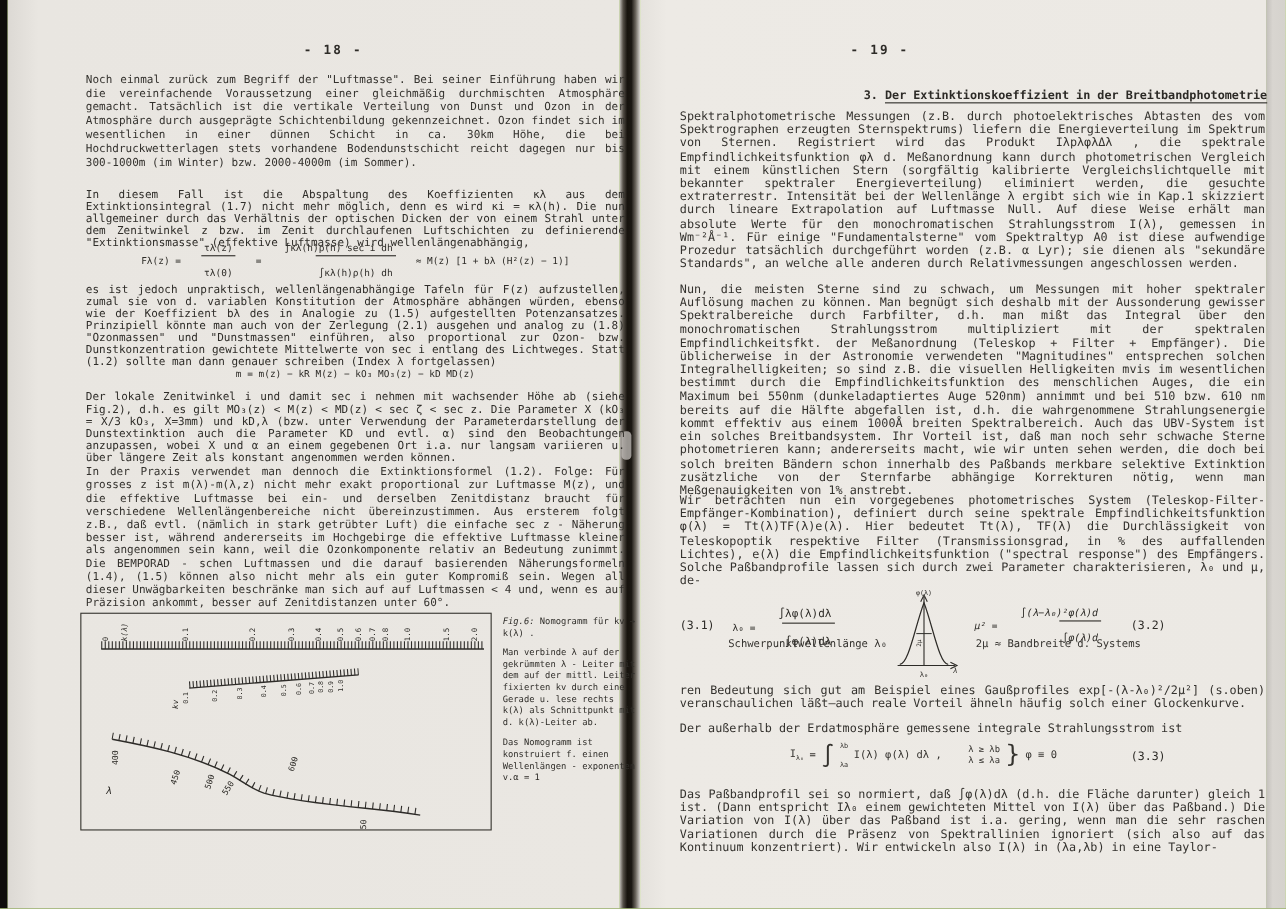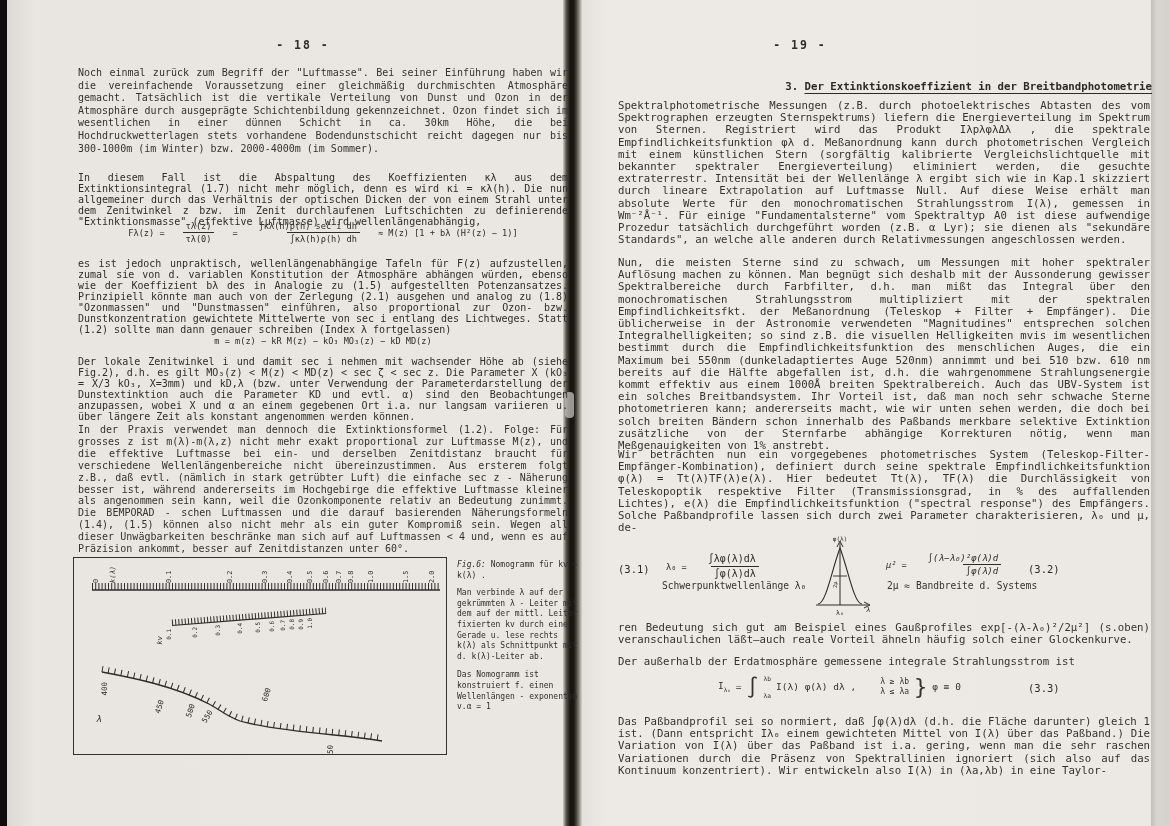--- a/index.html
+++ b/index.html
@@ -18,21 +18,21 @@
               background:linear-gradient(90deg,#c2bfba 0,#d8d5d0 6px,#d5d2cd 100%);}
   .pgnum{font-weight:bold;font-size:11.5px;letter-spacing:2px;text-align:center;color:#2e2c28;}
   .p-main{font-size:10px;line-height:12.6px;text-align:justify;}
   .p-tight{font-size:10px;line-height:11.9px;text-align:justify;}
   .p-small{font-size:10px;line-height:11px;text-align:justify;color:#2f2d29;}
   .p-rmain{font-size:10.7px;line-height:12.2px;text-align:justify;}
   .heading{font-size:10.7px;font-weight:bold;color:#2c2a26;text-align:right;}
   .heading .uline{text-decoration:underline;text-underline-offset:2.5px;}
   .formula{display:flex;align-items:center;justify-content:center;gap:18px;font-size:8.6px;color:#2d2b27;}
   .frac{display:inline-flex;flex-direction:column;align-items:flex-end;line-height:1.25;}
-  .frac .den{border-top:1px solid #2d2b27;padding-top:1px;}
+  .frac .den{border-top:1px solid #2d2b27;padding-top:11px;}
   .frac .num,.frac .den{padding-left:3px;padding-right:3px;white-space:nowrap;}
   .eqnum{font-size:10.5px;color:#2d2b27;}
   .figbox{border:1.6px solid #34322d;}
   .cap{font-size:8px;line-height:10.6px;color:#2f2d29;}
   .cap .lead{font-style:italic;}
   .sub{font-size:.62em;vertical-align:-0.45em;}
   .bigint{font-size:20px;font-weight:300;line-height:1;}
   .limits{display:inline-flex;flex-direction:column;font-size:6.2px;line-height:1.2;justify-content:space-between;height:24px;padding-top:1px;}
   .cond{display:inline-flex;flex-direction:column;font-size:8px;line-height:1.25;}
   .brace{font-size:22px;font-weight:300;line-height:1;}

